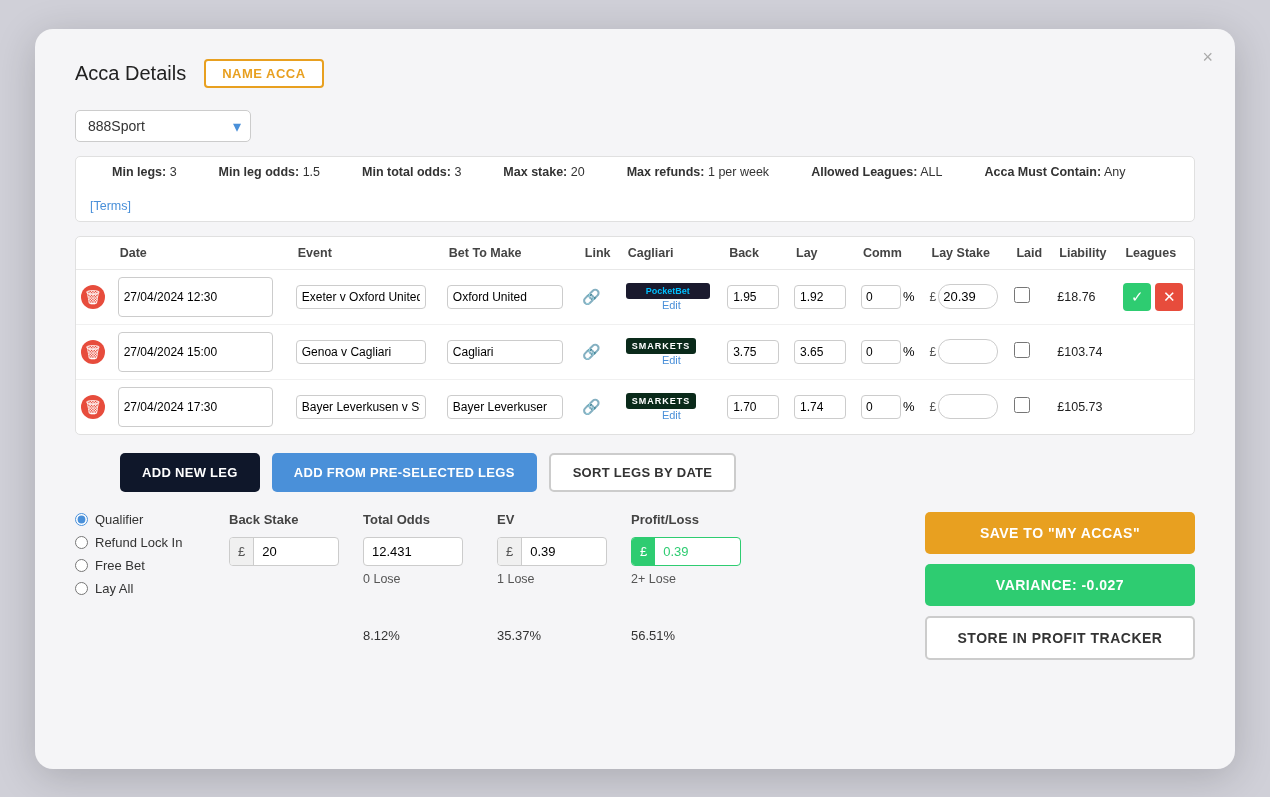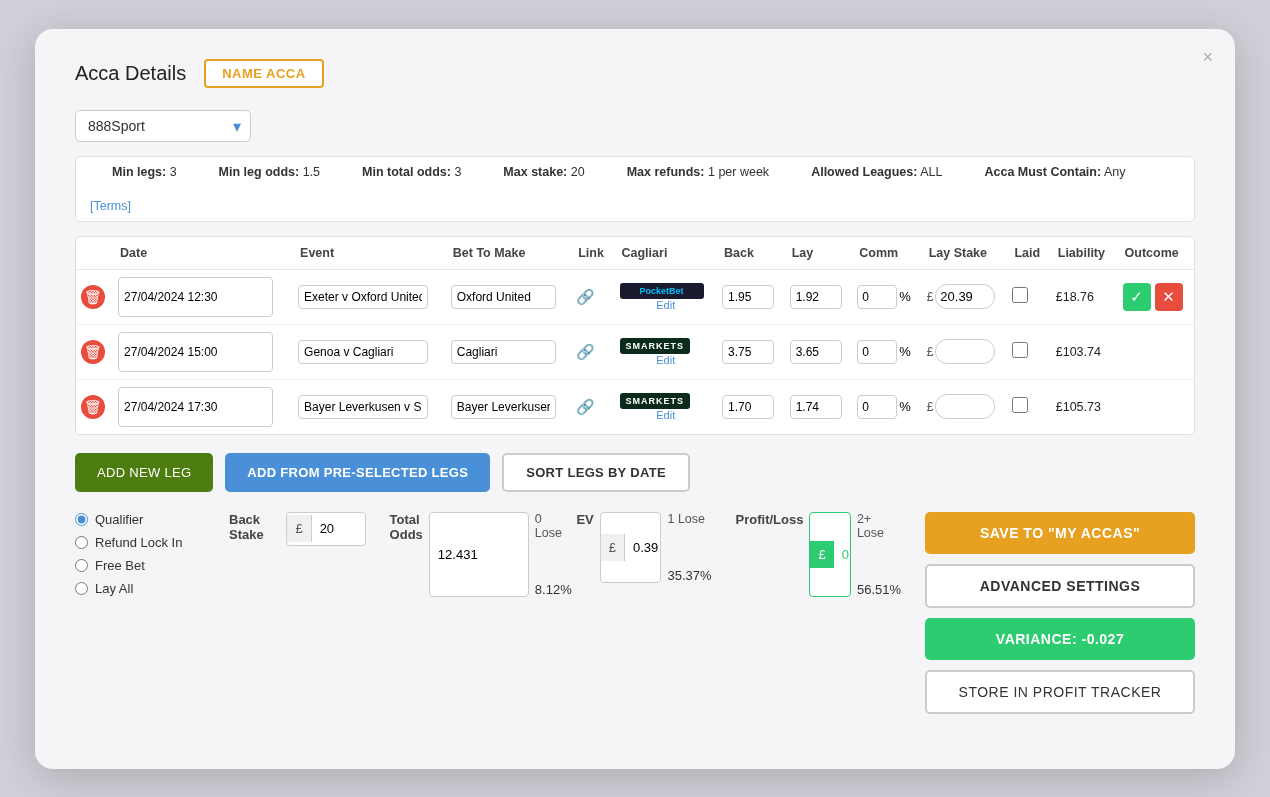--- a/index.html
+++ b/index.html
@@ -149,21 +149,21 @@
       border-radius: 4px;
       padding: 4px 5px;
       font-size: 12px;
       width: 130px;
     }
     .bet-input {
       border: 1px solid #ccc;
       border-radius: 4px;
       padding: 4px 5px;
       font-size: 12px;
-      width: 105px;
+      width: 116px;
     }
     .link-icon {
       color: #4a90d9;
       cursor: pointer;
       font-size: 15px;
     }
     .exchange-edit {
       font-size: 11px;
       color: #4a90d9;
       display: block;
@@ -243,29 +243,30 @@
       align-items: center;
       justify-content: center;
       font-size: 15px;
     }
     .action-buttons-row {
       display: flex;
       gap: 12px;
       margin-bottom: 20px;
     }
     .add-new-leg-btn {
-      background: #4d7c0f;
+      background: #0f172a;
       color: white;
       border: none;
       border-radius: 5px;
       padding: 10px 22px;
-      font-weight: 400;
+      font-weight: 700;
       font-size: 13px;
       cursor: pointer;
       letter-spacing: 0.3px;
+      margin-left: 45px;
     }
     .add-preselected-btn {
       background: #4a90d9;
       color: white;
       border: none;
       border-radius: 5px;
       padding: 10px 22px;
       font-weight: 700;
       font-size: 13px;
       cursor: pointer;
@@ -299,21 +300,21 @@
       gap: 7px;
       font-size: 13px;
       color: #333;
       cursor: pointer;
     }
     .radio-label input[type=radio] {
       accent-color: #4a90d9;
     }
     .calc-col {
       display: flex;
-      flex-direction: row;
+      flex-direction: column;
       gap: 6px;
       min-width: 110px;
     }
     .calc-label {
       font-weight: 600;
       font-size: 13px;
       color: #444;
       margin-bottom: 4px;
     }
     .calc-input-row {
@@ -422,21 +423,21 @@
       cursor: pointer;
       text-align: center;
       letter-spacing: 0.5px;
     }
     .store-btn {
       background: white;
       color: #333;
       border: 2px solid #ccc;
       border-radius: 5px;
       padding: 12px;
-      font-weight: 400;
+      font-weight: 700;
       font-size: 14px;
       cursor: pointer;
       text-align: center;
       letter-spacing: 0.5px;
     }
     .pocketbet-logo {
       background: #1a1a2e;
       color: #00bfff;
       font-weight: 900;
       font-size: 9px;
@@ -500,21 +501,21 @@
           <th>Event</th>
           <th>Bet To Make</th>
           <th>Link</th>
           <th>Cagliari</th>
           <th>Back</th>
           <th>Lay</th>
           <th>Comm</th>
           <th>Lay Stake</th>
           <th>Laid</th>
           <th>Liability</th>
-          <th>Outcome</th>
+          <th>Leagues</th>
         </tr>
       </thead>
       <tbody>
 
         <tr>
           <td>
               <button class="delete-btn">🗑</button>
             </td>
           <td><input class="date-input" type="text" value="27/04/2024 12:30" style=""></td>
           <td><input class="event-input" type="text" value="Exeter v Oxford United" style=""></td>
@@ -688,20 +689,19 @@
       <div class="lose-stats">
         <div class="lose-item">
           <span class="lose-label">2+ Lose</span>
           <span class="lose-pct">56.51%</span>
         </div>
       </div>
     </div>
 
     <div class="right-actions">
       <button class="save-acca-btn">SAVE TO "MY ACCAS"</button>
-      <button class="advanced-btn">ADVANCED SETTINGS</button>
       <button class="variance-btn">VARIANCE: -0.027</button>
       <button class="store-btn">STORE IN PROFIT TRACKER</button>
     </div>
 
   </div>
 
 </div>
 
 </body></html>

